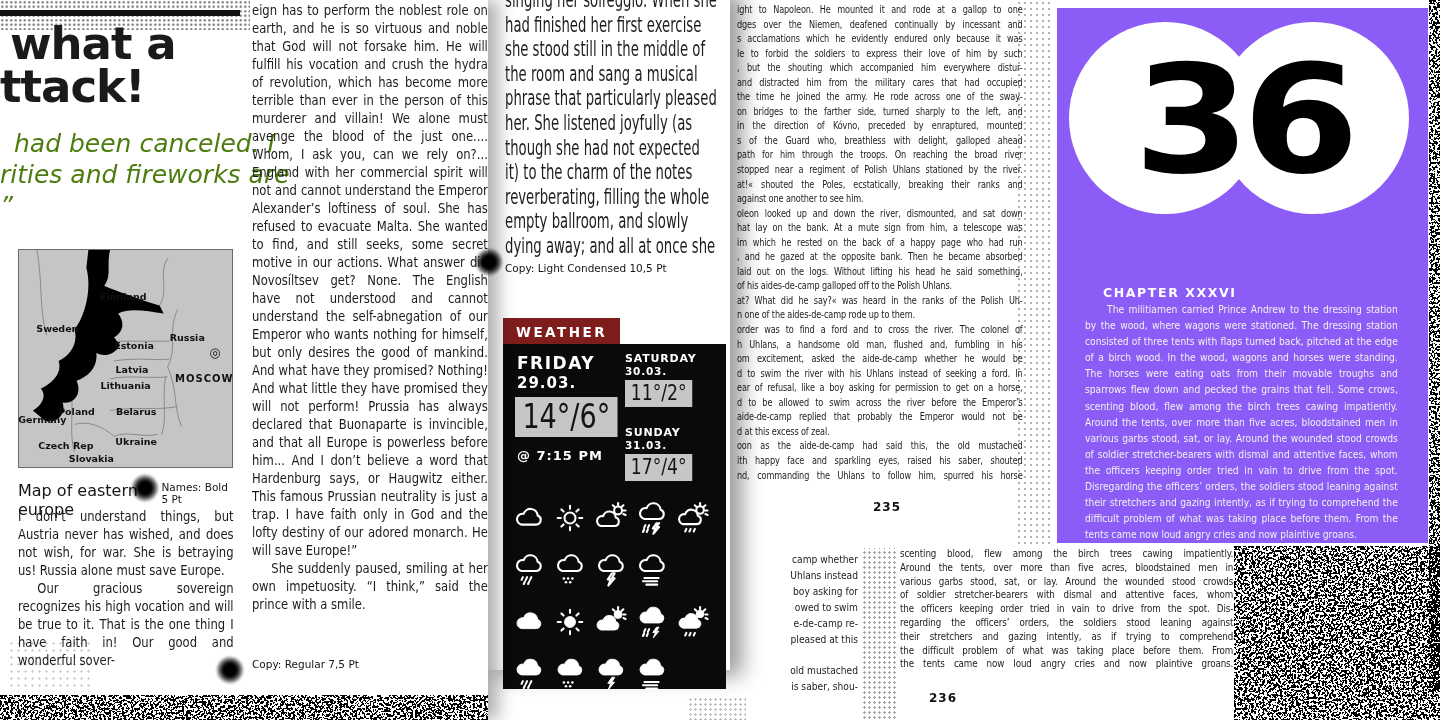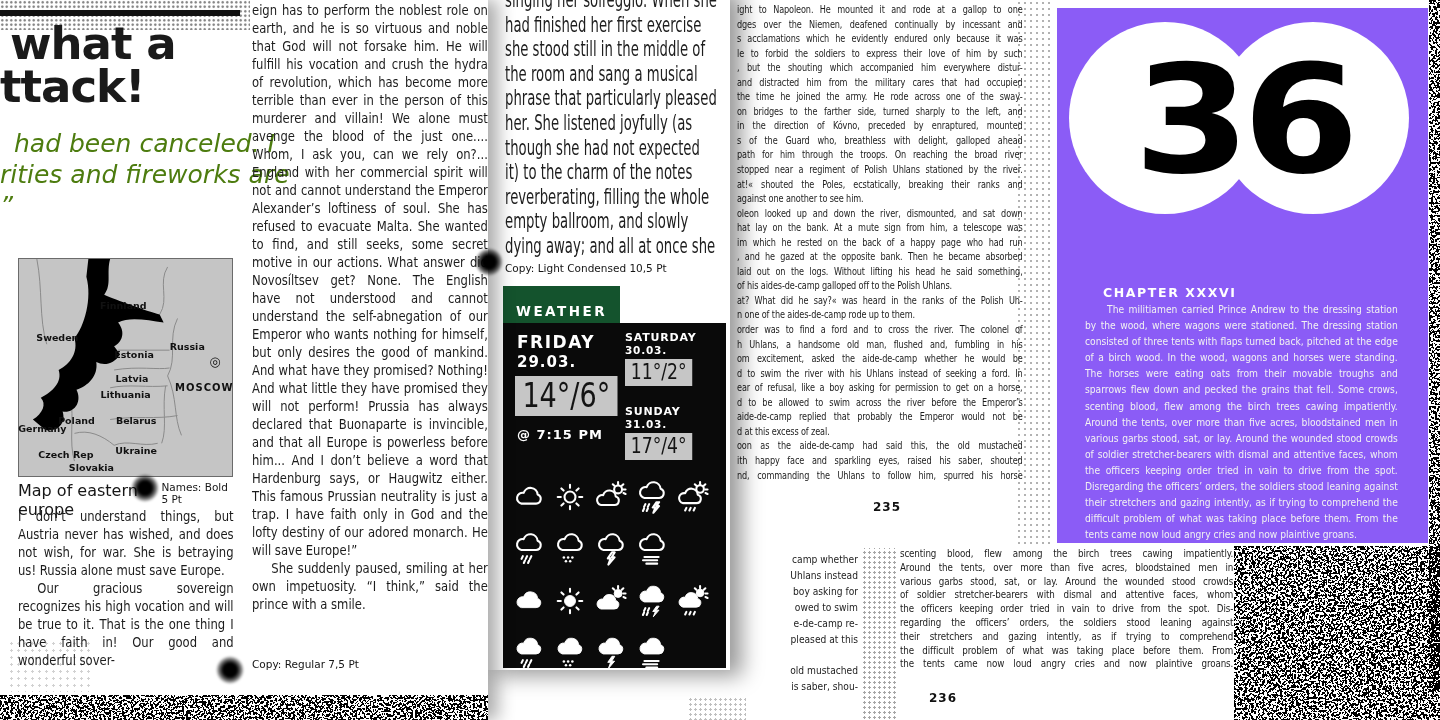--- a/index.html
+++ b/index.html
@@ -38,22 +38,22 @@
   .chbody{position:absolute;left:28px;top:294px;width:368px;font-size:10.8px;line-height:16.1px;
           text-align:justify;color:#f2f2f2;text-indent:26px;transform:scaleX(.85);transform-origin:0 0;}
   
   .midpanel{position:absolute;left:485px;top:-14px;width:245px;height:684px;background:#fff;
             box-shadow:12px 6px 20px rgba(0,0,0,.40);}
   .condwrap{position:absolute;left:20px;top:2px;}
   .condline{font-size:21px;line-height:24.6px;white-space:nowrap;color:#1d1d1d;
             transform:scaleX(.63);transform-origin:0 0;}
   .copylabel{font-size:10.5px;color:#141414;}
   .weather{position:absolute;left:18px;top:300px;width:223px;}
-  .wtab{display:inline-block;background:#14532d;color:#fff;font-weight:700;letter-spacing:2.5px;
-        font-size:13.5px;padding:17px 13px 4px;}
+  .wtab{display:inline-block;background:#7f1d1d;color:#fff;font-weight:700;letter-spacing:2.5px;
+        font-size:13.5px;padding:6px 13px 4px;margin-top:32px;}
   .wbox{position:relative;background:#0a0a0a;width:223px;height:345px;}
   .wday{position:absolute;left:14px;top:9px;font-size:17px;font-weight:800;letter-spacing:1.5px;color:#fff;}
   .wdate{position:absolute;left:14px;top:30px;font-size:15px;font-weight:800;letter-spacing:1px;color:#fff;}
   .wtempbig{position:absolute;left:12px;top:53px;background:#c6c6c6;color:#141414;font-size:33px;
             line-height:1.15;padding:1px 9px;white-space:nowrap;transform:scaleX(.82);transform-origin:0 0;}
   .wtime{position:absolute;left:14px;top:104px;font-size:13px;font-weight:800;letter-spacing:1px;color:#fff;}
   .fc{position:absolute;left:122px;width:100px;}
   .fcday{font-size:11px;font-weight:800;letter-spacing:.8px;color:#fff;}
   .fcdate{font-size:10.5px;font-weight:700;letter-spacing:.8px;color:#fff;}
   .fctemp{display:inline-block;background:#c6c6c6;color:#141414;font-size:21px;line-height:1.2;
@@ -63,21 +63,21 @@
   .iconrow svg{width:34px;height:34px;margin-right:7px;flex:0 0 auto;}
   
   .leftpage{position:absolute;left:0;top:0;width:488px;height:720px;background:#fff;
             box-shadow:10px 0 16px rgba(0,0,0,.32);}
   .topbar{position:absolute;left:0;top:10px;width:240px;height:6px;background:#111;}
   .headline{position:absolute;left:0;top:22px;font-weight:700;font-size:45px;line-height:43px;
             letter-spacing:-1px;color:#1a1a1a;}
   .headline .h0{margin-left:10px;}
   .quote{position:absolute;left:0;top:128px;font-style:italic;font-size:25px;line-height:31px;color:#4d7c0f;}
   .quote .q0{margin-left:14px;}
-  .map{position:absolute;left:18px;top:258px;width:215px;height:219px;background:#c5c5c5;
+  .map{position:absolute;left:18px;top:249px;width:215px;height:219px;background:#c5c5c5;
        border:1px solid #6b6b6b;box-sizing:border-box;}
   .map svg{position:absolute;left:0;top:0;}
   .maplabel{position:absolute;transform:translate(-50%,-50%);font-size:9.5px;font-weight:700;
             color:#111;white-space:nowrap;}
   .maplabel.moscow{font-size:10px;letter-spacing:1px;}
   .maplabel.marker{font-size:13px;font-weight:400;}
   .mapcap{position:absolute;left:18px;top:481px;width:215px;display:flex;justify-content:space-between;}
   .mapcap .c1{font-size:16px;font-weight:400;}
   .mapcap .c2{font-size:10.5px;}
   .col{position:absolute;transform:scaleX(.88);transform-origin:0 0;}

